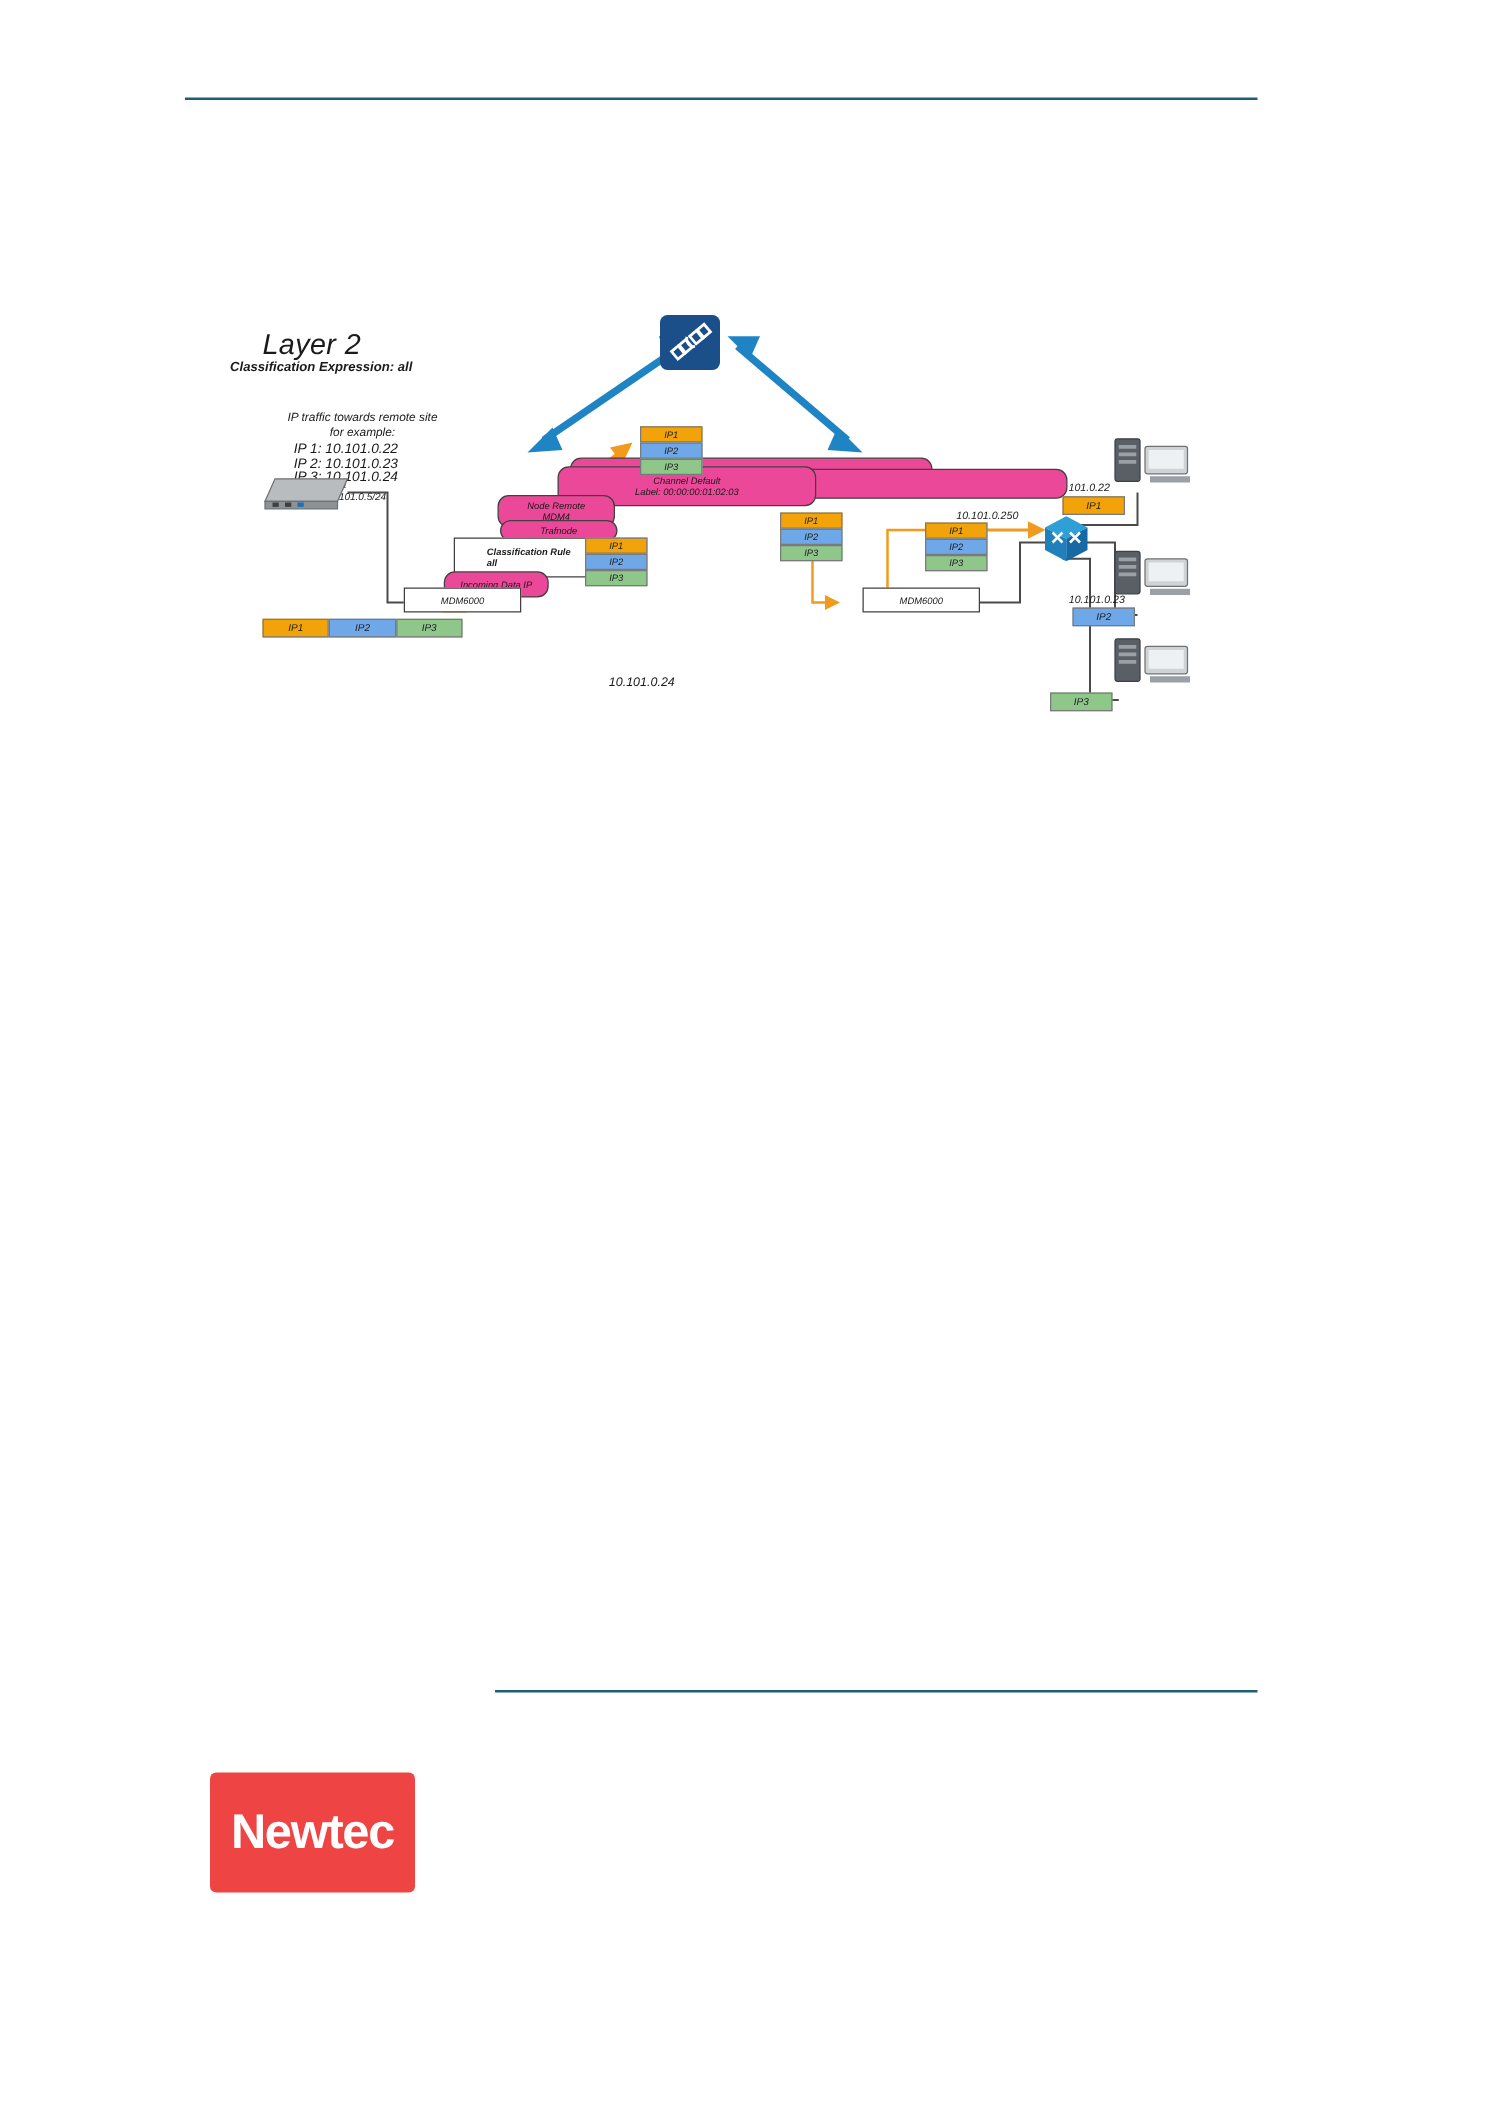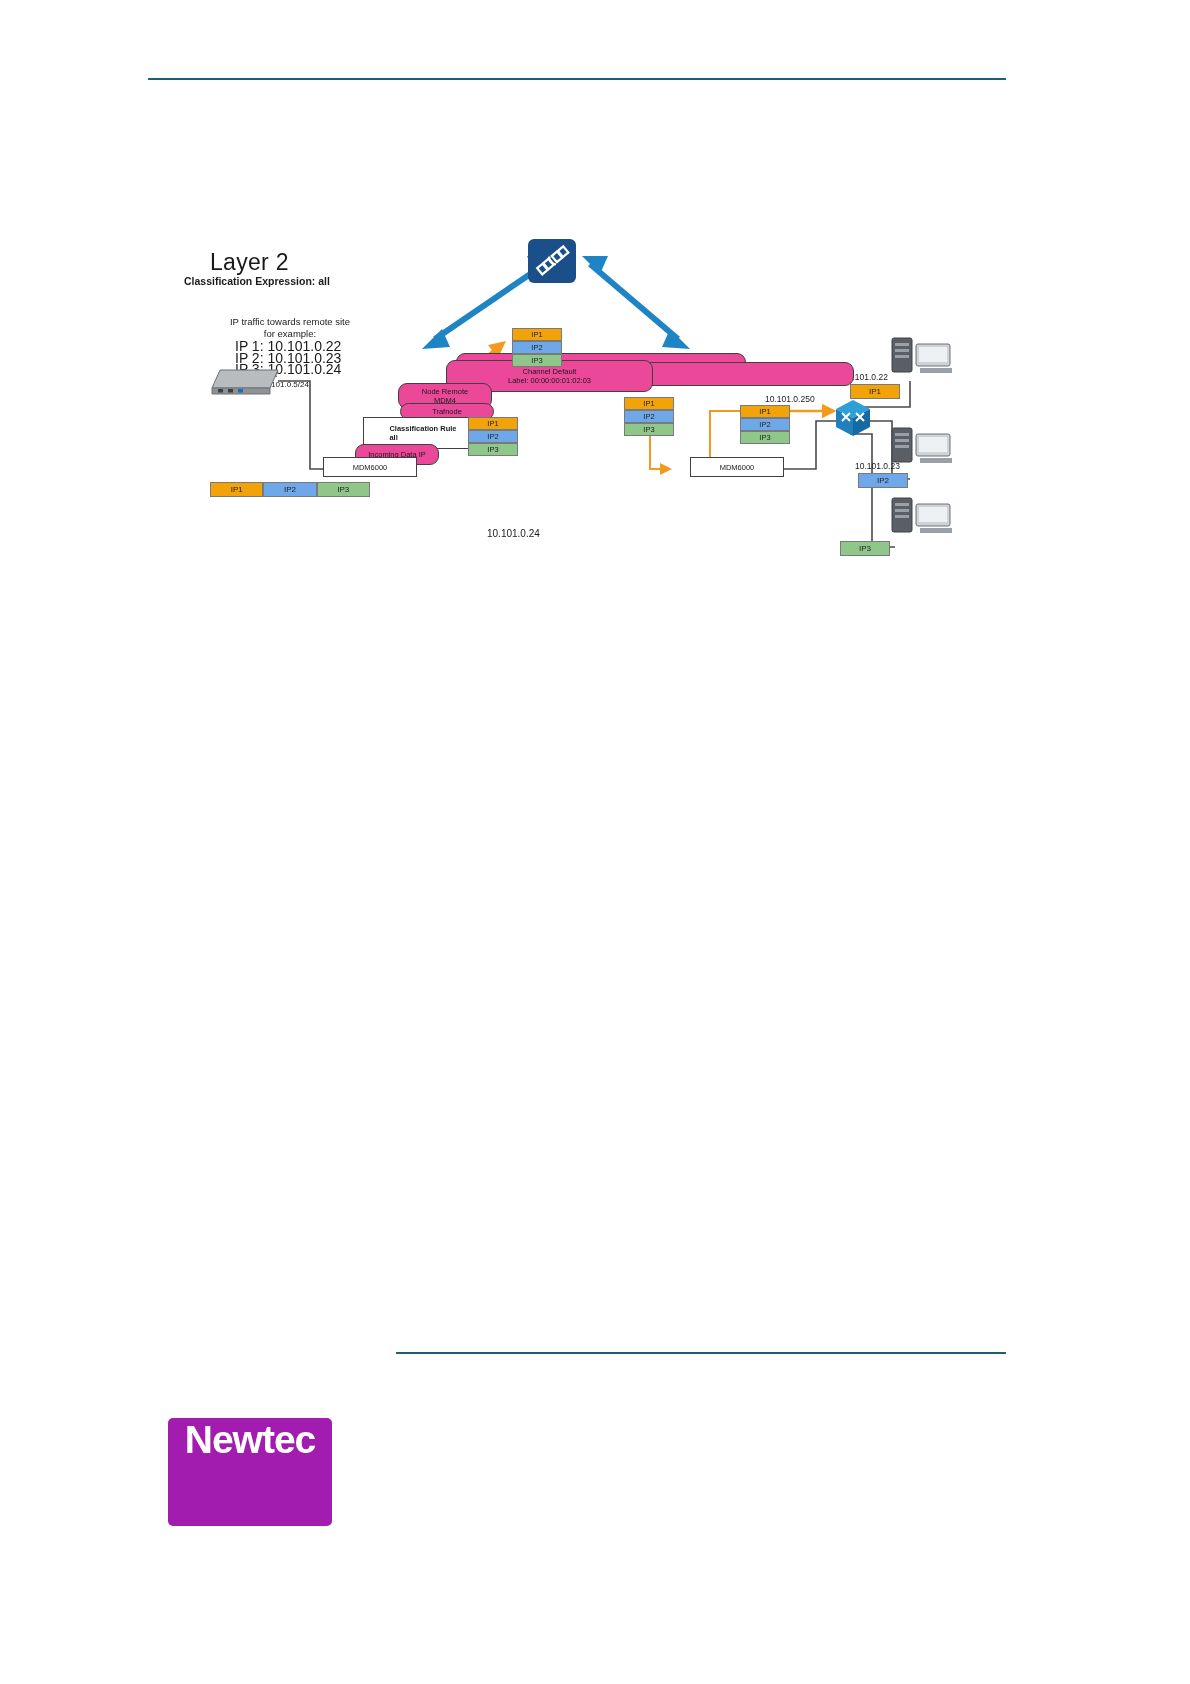--- a/index.html
+++ b/index.html
@@ -9,40 +9,40 @@
     color:#111;position:relative;overflow:hidden;
   }
   .page{position:absolute;inset:0;}
 
   
   .hdr-rule{position:absolute;left:148px;top:78px;width:858px;height:2px;background:#1f5f73;}
   .ftr-rule{position:absolute;left:396px;top:1352px;width:610px;height:2px;background:#1f5f73;}
 
   
   .logo{
-    position:absolute;left:168px;top:1418px;width:164px;height:108px;
-    background:#a21caf;border-radius:5px;
-    display:flex;align-items:flex-start;justify-content:center;
+    position:absolute;left:168px;top:1418px;width:164px;height:96px;
+    background:#ef4444;border-radius:5px;
+    display:flex;align-items:center;justify-content:center;
   }
   .logo span{
     color:#fff;font-weight:bold;font-size:39px;letter-spacing:-1px;
     font-family:"Liberation Sans", sans-serif;
   }
 
   
-  .diagram{position:absolute;left:150px;top:229px;width:800px;height:350px;}
+  .diagram{position:absolute;left:150px;top:242px;width:800px;height:350px;font-style:italic;}
   .diagram svg{position:absolute;left:0;top:0;}
 
   .t{position:absolute;font-family:"Liberation Sans", sans-serif;color:#1a1a1a;white-space:nowrap;}
 
   .title-l2{left:60px;top:20px;font-size:23px;letter-spacing:.3px;}
   .title-sub{left:34px;top:46px;font-size:10.5px;font-weight:bold;}
 
   .lbl-traffic{left:50px;top:87px;font-size:9.5px;text-align:center;width:180px;line-height:12px;}
-  .lbl-ips{left:85px;top:112px;font-size:14px;line-height:11.5px;}
+  .lbl-ips{left:85px;top:112px;font-size:11px;line-height:11.5px;}
   .lbl-data{left:110px;top:141px;font-size:8px;text-align:left;width:90px;line-height:10px;}
 
   .lbl-isi{left:400px;top:127px;font-size:7.5px;}
   .lbl-250{left:615px;top:165px;font-size:8.5px;}
   .lbl-ip22{left:693px;top:143px;font-size:8.5px;}
   .lbl-ip23{left:705px;top:232px;font-size:8.5px;}
   .lbl-p24{left:337px;top:299px;font-size:10px;}
 
   
   .rbox{position:absolute;border:1.3px solid #404040;border-radius:9px;background:#ec4899;

